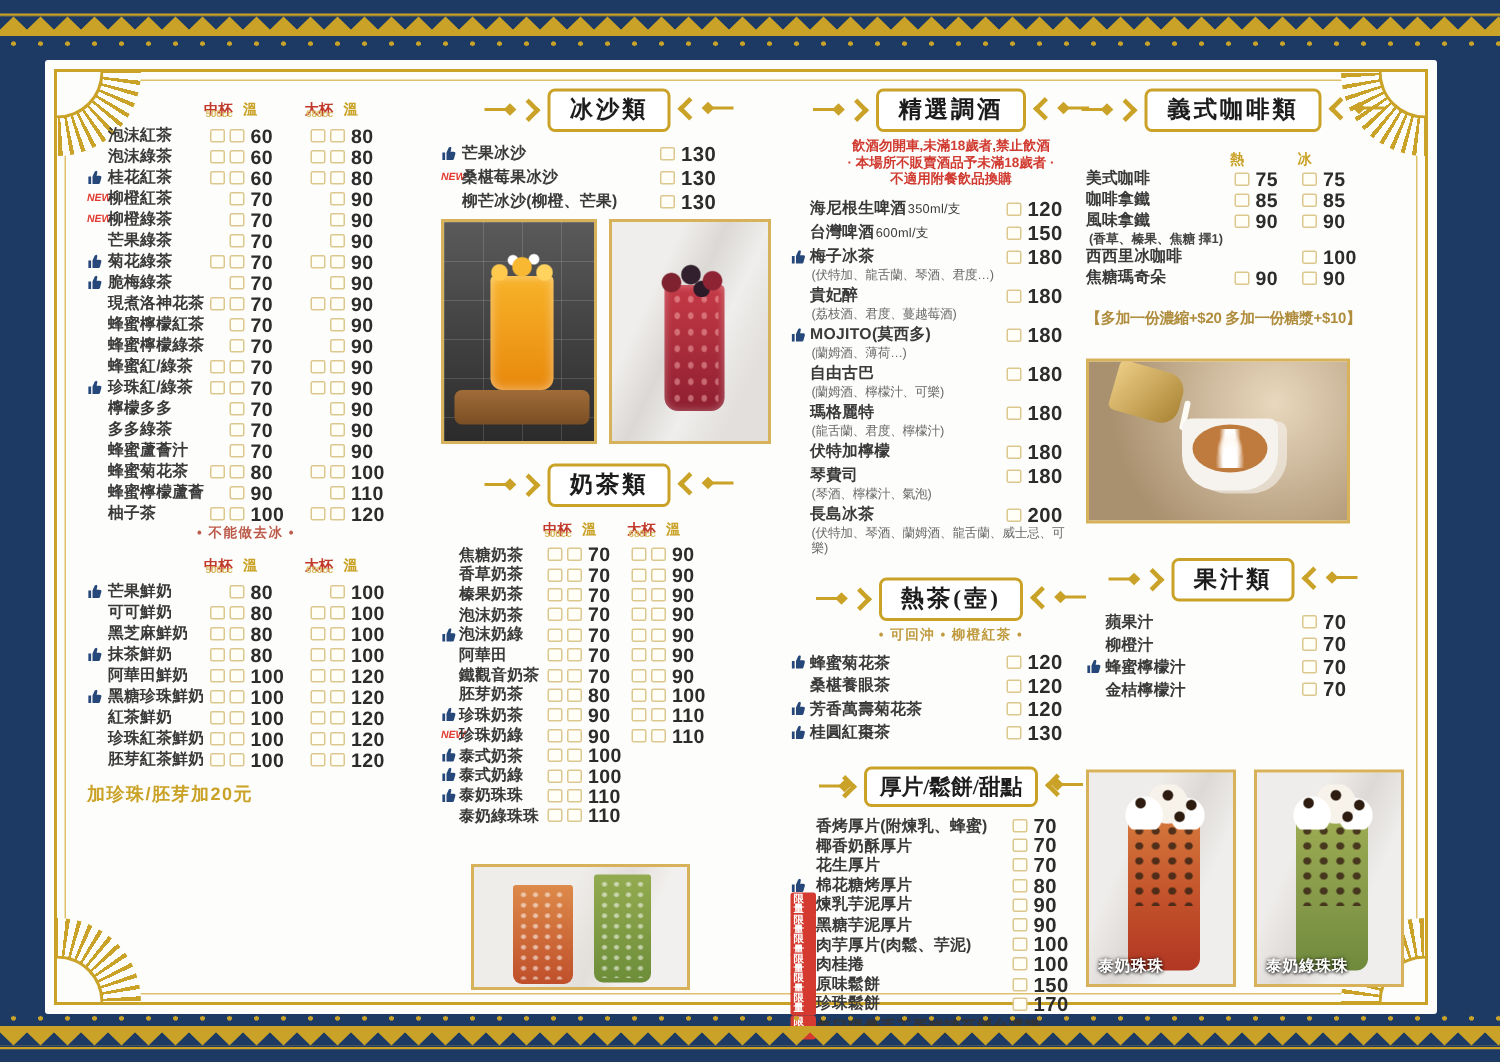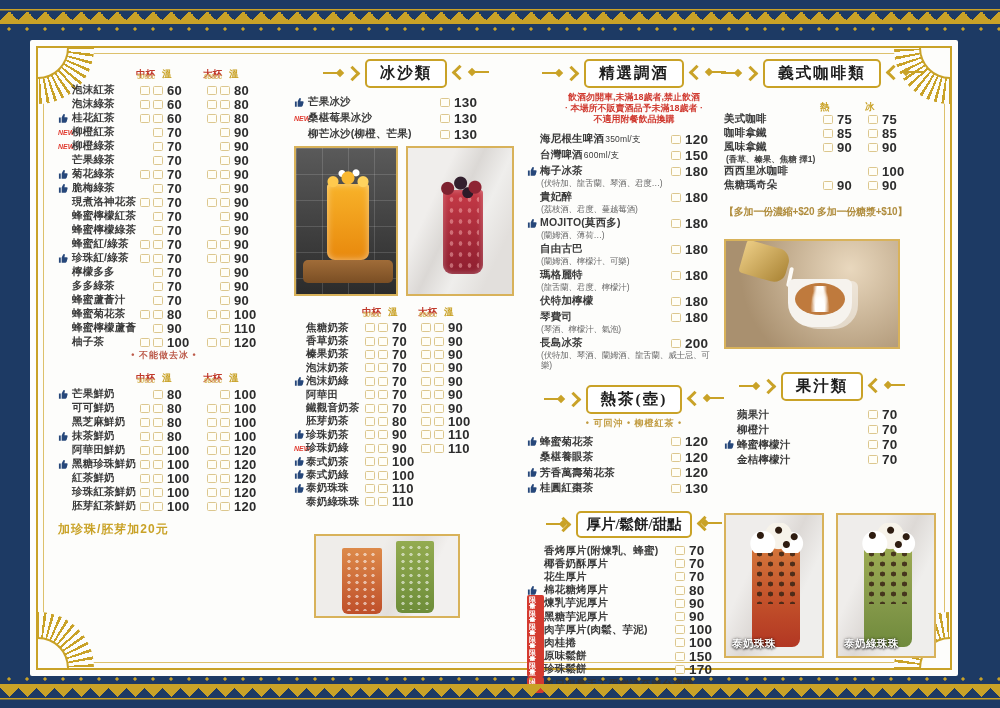--- a/index.html
+++ b/index.html
@@ -765,20 +765,29 @@
         <i class="chunks" style="position:absolute"></i>
       </div>
     <div class="ph" id="ph-berry">
         <i class="glass" style="position:absolute">
           <i></i>
         </i>
         <i class="berries" style="position:absolute"></i>
       </div>
   </div>
 
+  <div class="banner" style="margin-top:12px">
+    <span class="wing">
+        <b></b>
+      </span>
+    <span class="pill">奶茶類</span>
+    <span class="wing r">
+        <b></b>
+      </span>
+  </div>
   <div class="colheads ch2">
     <span class="chg"><span class="sz">中杯</span><span class="tm">溫</span><i class="cc">500cc</i></span>
     <span class="chg"><span class="sz">大杯</span><span class="tm">溫</span><i class="cc">680cc</i></span>
   </div>
   <div class="t2">
 
   <div class="r">
       <span class="gut" style="width:12px"></span>
       <span class="nm n2">焦糖奶茶</span>
       <span class="grp g2m">

